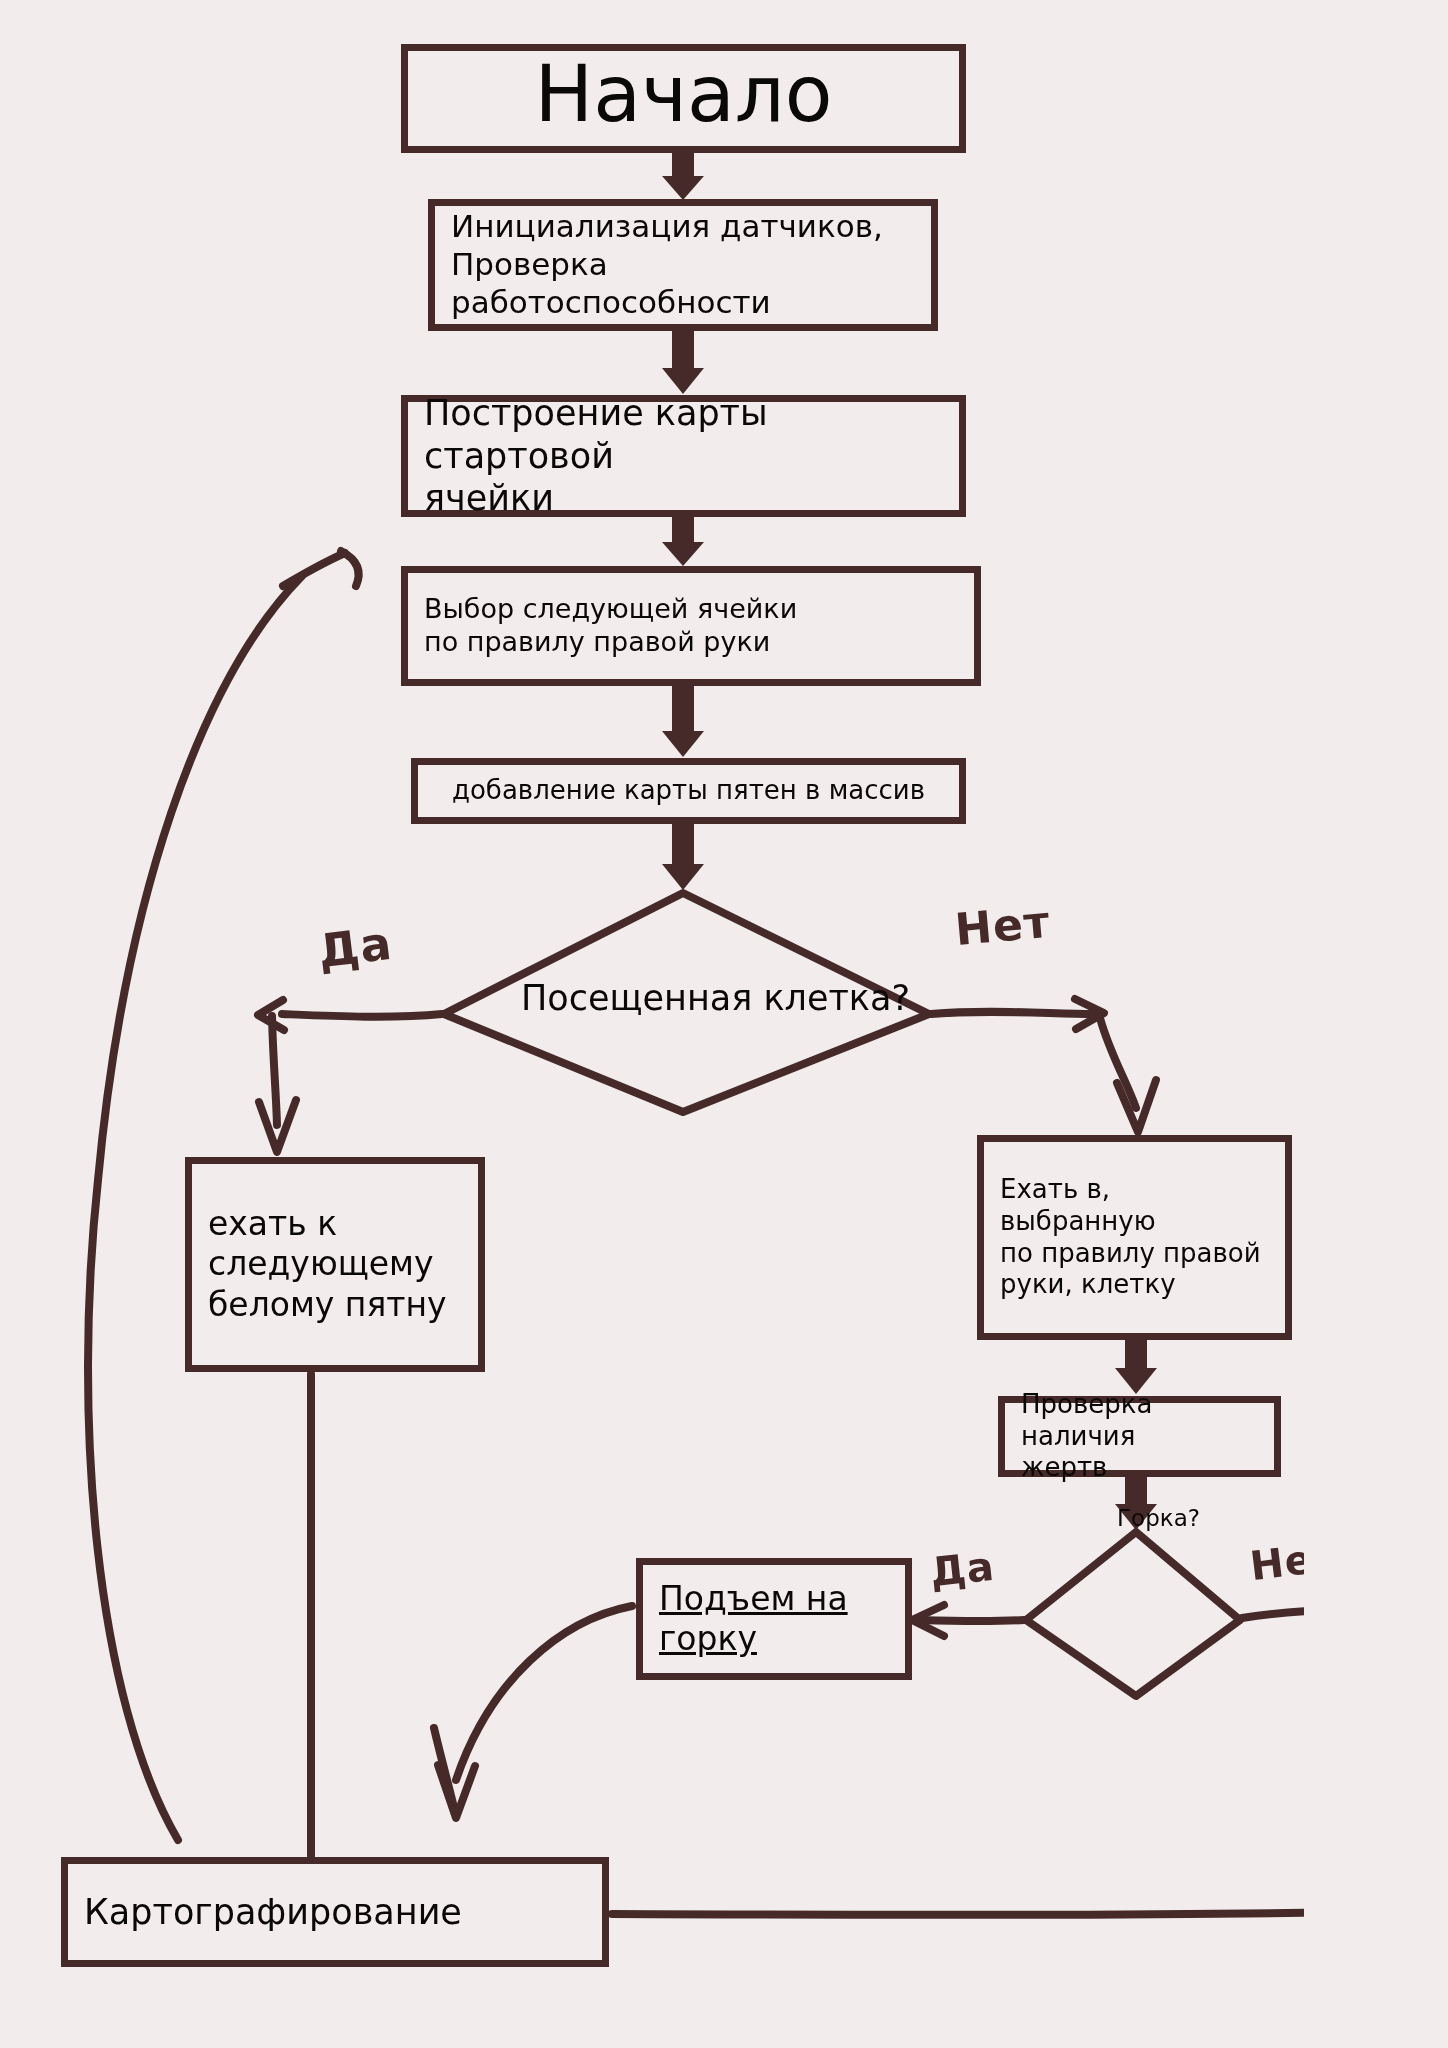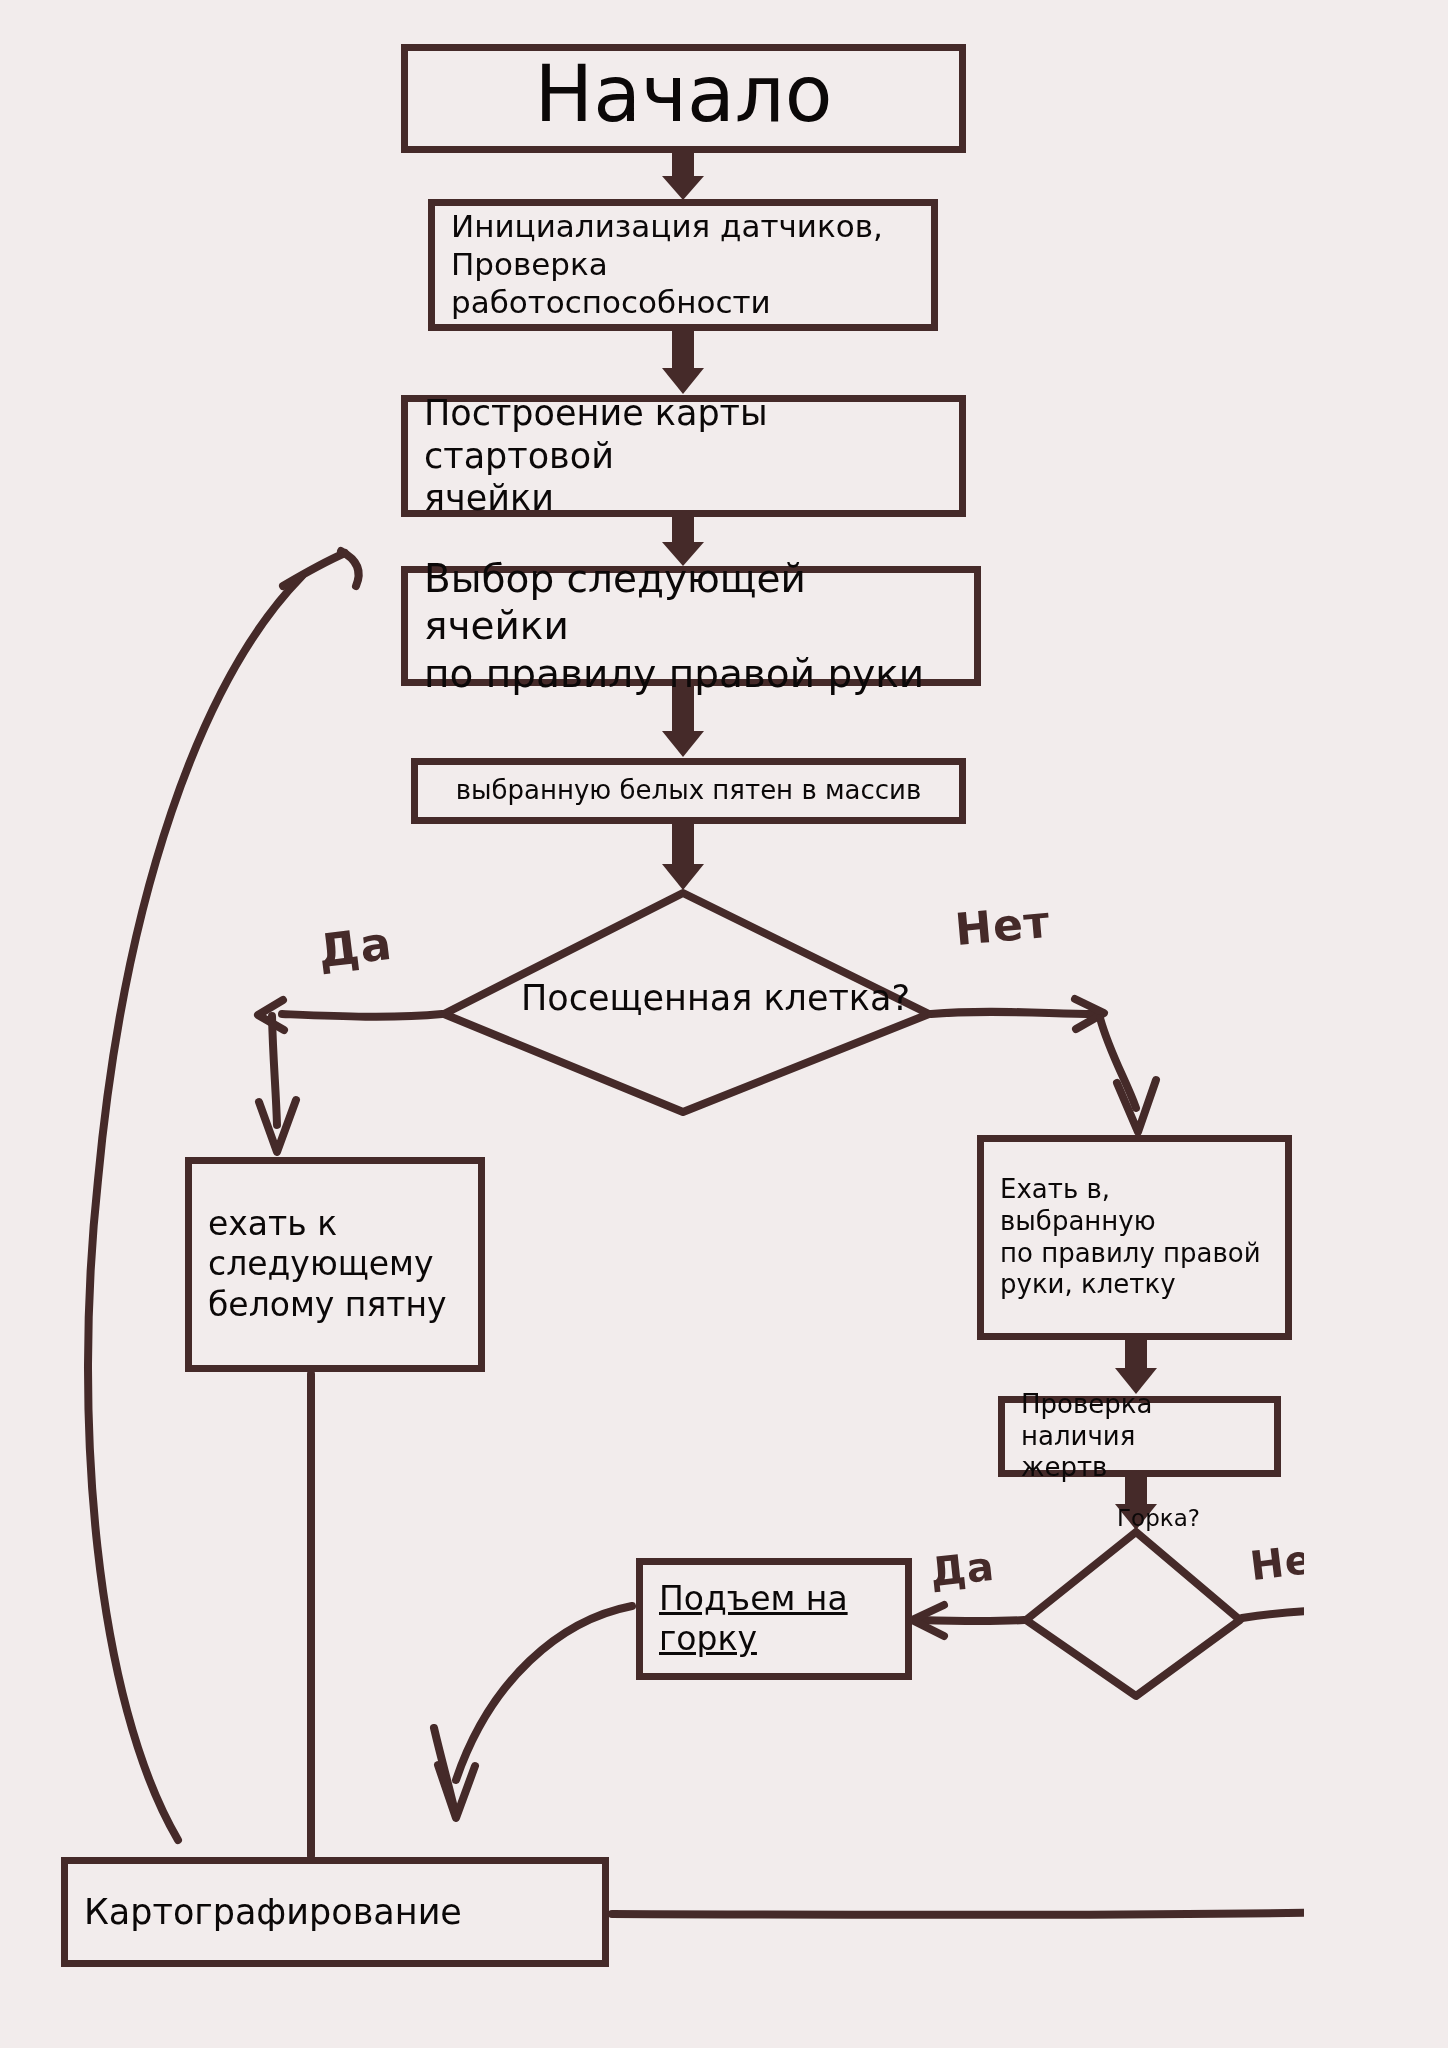--- a/index.html
+++ b/index.html
@@ -45,21 +45,21 @@
   .n-init {
     left: 428px; top: 199px; width: 510px; height: 132px;
     font-size: 31px;
   }
   .n-map-start {
     left: 401px; top: 395px; width: 565px; height: 122px;
     font-size: 35px;
   }
   .n-next-cell {
     left: 401px; top: 566px; width: 580px; height: 120px;
-    font-size: 39px;
+    font-size: 27px;
   }
   .n-white {
     left: 411px; top: 758px; width: 555px; height: 66px;
     font-size: 26px;
     justify-content: center;
   }
   .n-goto-white {
     left: 185px; top: 1157px; width: 300px; height: 215px;
     font-size: 33px;
   }
@@ -210,21 +210,21 @@
     <span>Построение карты стартовой
 ячейки</span>
   </div>
 
   <div class="node n-next-cell">
     <span>Выбор следующей ячейки
 по правилу правой руки</span>
   </div>
 
   <div class="node n-white center">
-    <span>выбранную белых пятен в массив</span>
+    <span>добавление карты пятен в массив</span>
   </div>
 
   <div class="diamond-label d-visited">Посещенная клетка?</div>
 
   <div class="node n-drive-cell">
     <span>Ехать в,
 выбранную
 по правилу правой
 руки, клетку</span>
   </div>

